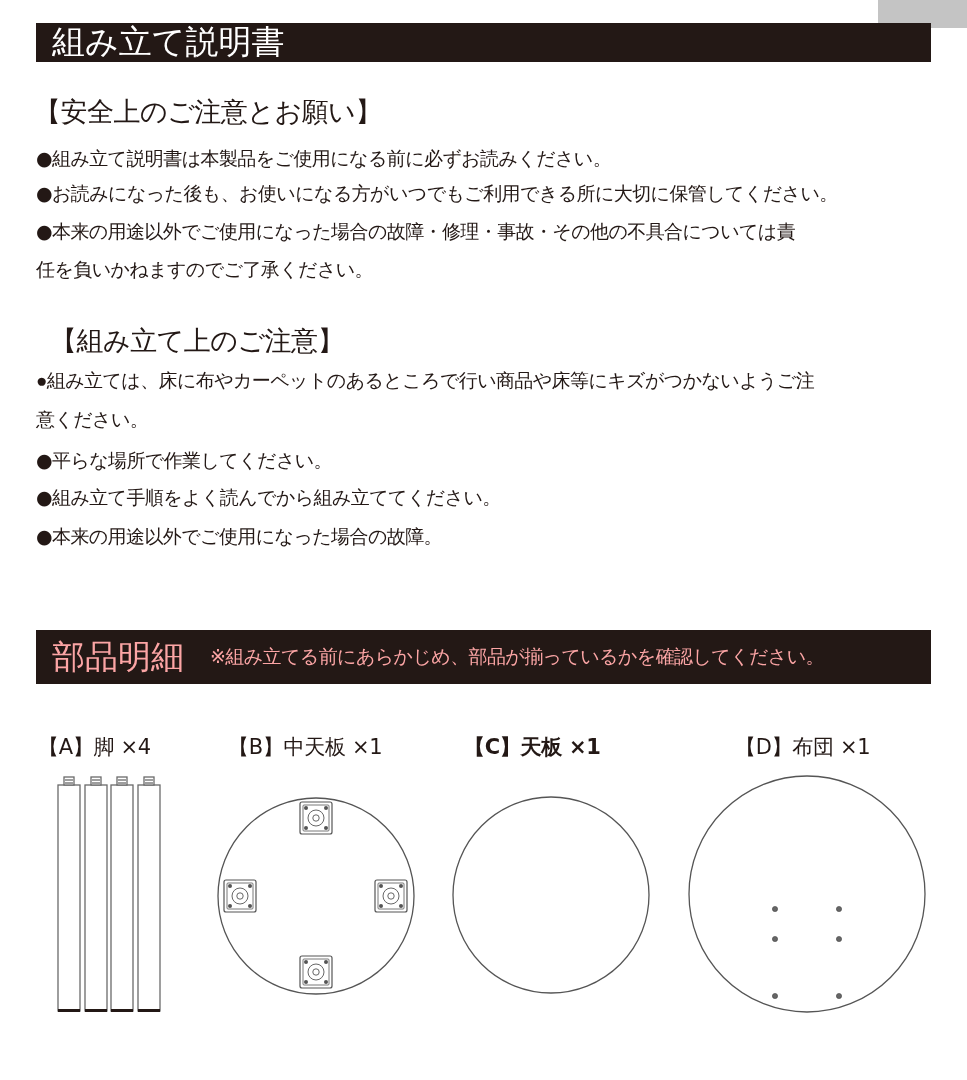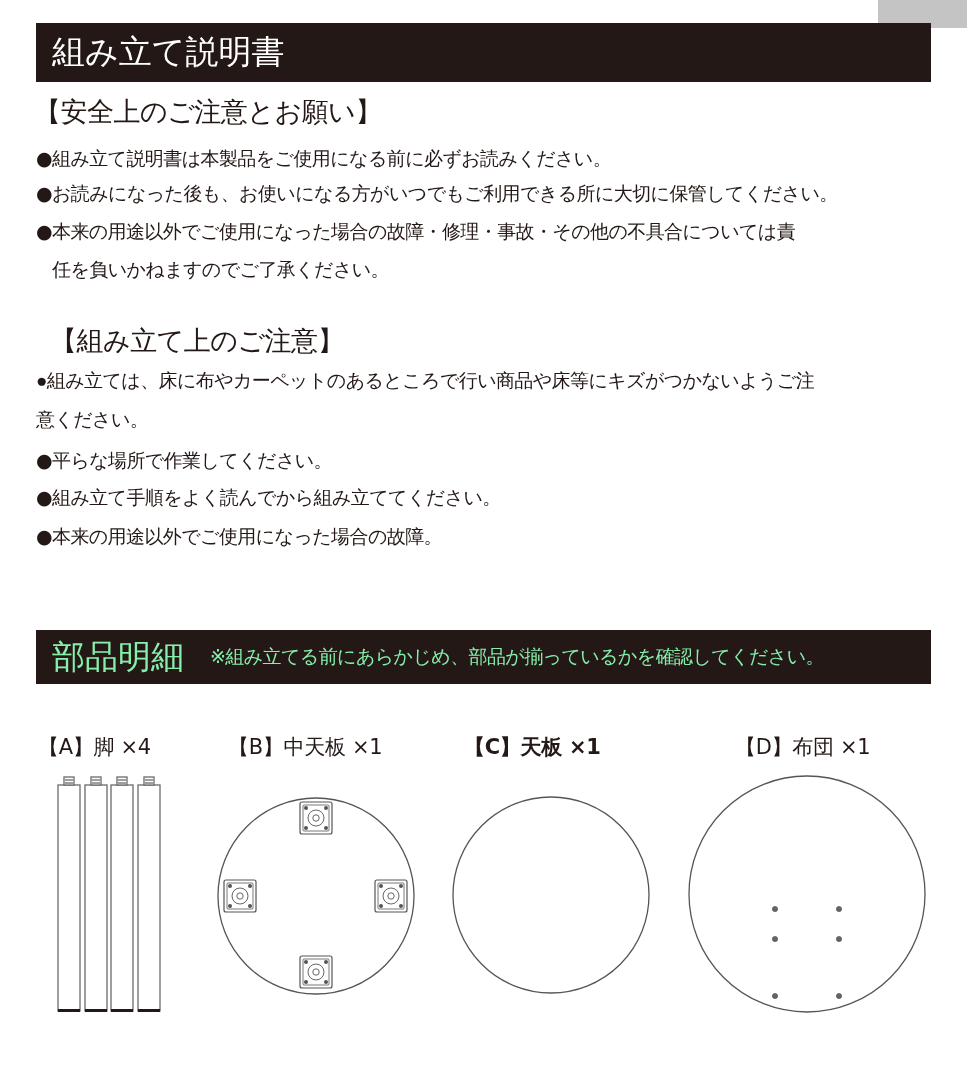--- a/index.html
+++ b/index.html
@@ -21,21 +21,21 @@
       top: 0;
       width: 89px;
       height: 28px;
       background: #c4c4c4;
     }
     .title-bar {
       position: absolute;
       left: 36px;
       top: 23px;
       width: 895px;
-      height: 59px;
+      height: 39px;
       background: #231815;
       color: #ffffff;
       box-sizing: border-box;
       padding-left: 16px;
       display: flex;
       align-items: center;
     }
     .title-bar .title {
       font-size: 33px;
       letter-spacing: 0px;
@@ -56,21 +56,21 @@
       white-space: nowrap;
       line-height: 24px;
     }
     .parts-bar {
       position: absolute;
       left: 36px;
       top: 630px;
       width: 895px;
       height: 54px;
       background: #231815;
-      color: #86efac;
+      color: #fca5a5;
       box-sizing: border-box;
       padding-left: 16px;
       display: flex;
       align-items: center;
     }
     .parts-bar .parts-title {
       font-size: 33px;
       margin-right: 26px;
     }
     .parts-bar .parts-note {
@@ -95,21 +95,21 @@
 <div class="corner-tab"></div>
 
 <div class="title-bar">
   <span class="title">組み立て説明書</span>
 </div>
 
 <div class="section-heading" style="top:94px;">【安全上のご注意とお願い】</div>
 <div class="bullet-line" style="top:146px;">●組み立て説明書は本製品をご使用になる前に必ずお読みください。</div>
 <div class="bullet-line" style="top:181px;">●お読みになった後も、お使いになる方がいつでもご利用できる所に大切に保管してください。</div>
 <div class="bullet-line" style="top:219px;">●本来の用途以外でご使用になった場合の故障・修理・事故・その他の不具合については責</div>
-<div class="bullet-line" style="top:257px;margin-left:16px;">任を負いかねますのでご了承ください。</div>
+<div class="bullet-line" style="top:257px;">任を負いかねますのでご了承ください。</div>
 
 <div class="section-heading" style="top:323px;margin-left:16px;">【組み立て上のご注意】</div>
 <div class="bullet-line" style="top:370px;font-family:Liberation Mono, monospace;">●組み立ては、床に布やカーペットのあるところで行い商品や床等にキズがつかないようご注</div>
 <div class="bullet-line" style="top:407px;">意ください。</div>
 <div class="bullet-line" style="top:448px;text-align:center;">●平らな場所で作業してください。</div>
 <div class="bullet-line" style="top:485px;">●組み立て手順をよく読んでから組み立ててください。</div>
 <div class="bullet-line" style="top:524px;">●本来の用途以外でご使用になった場合の故障。</div>
 
 <div class="parts-bar">
   <span class="parts-title">部品明細</span>

